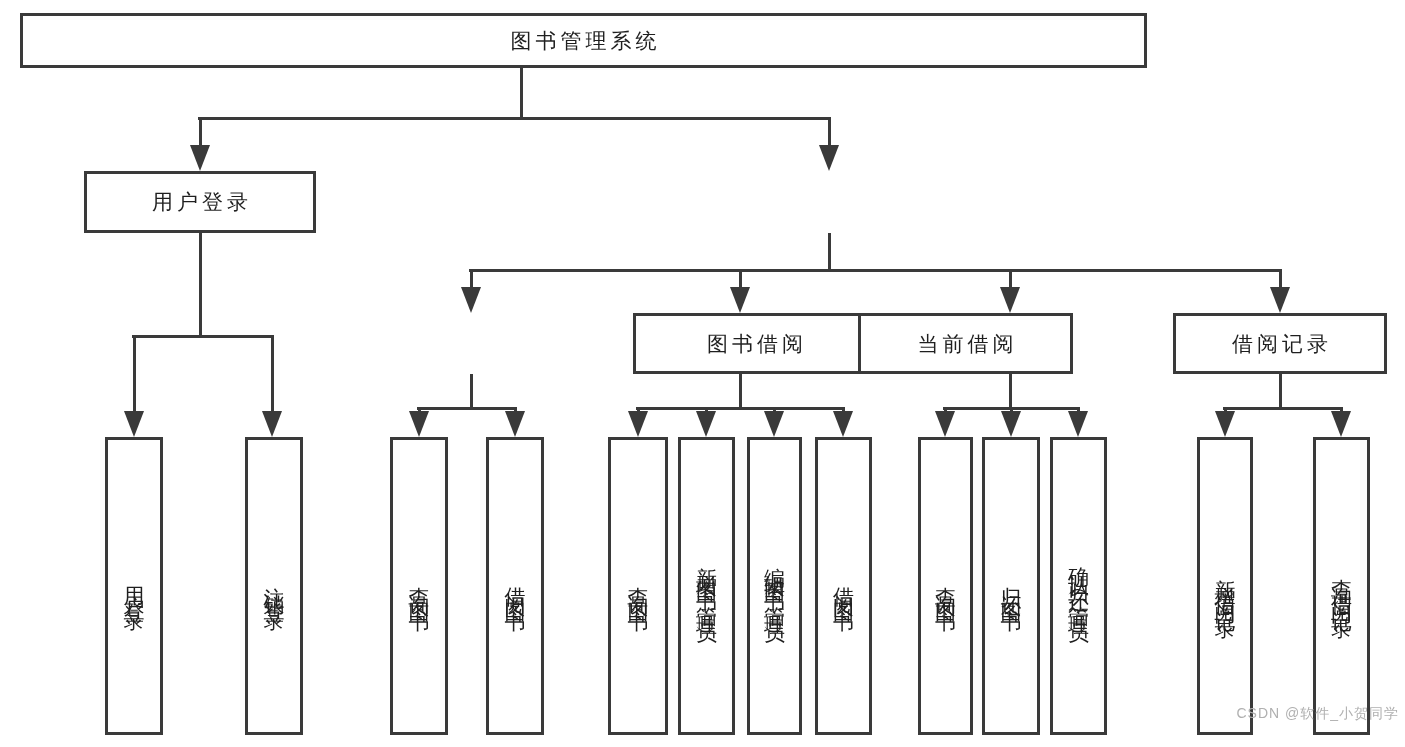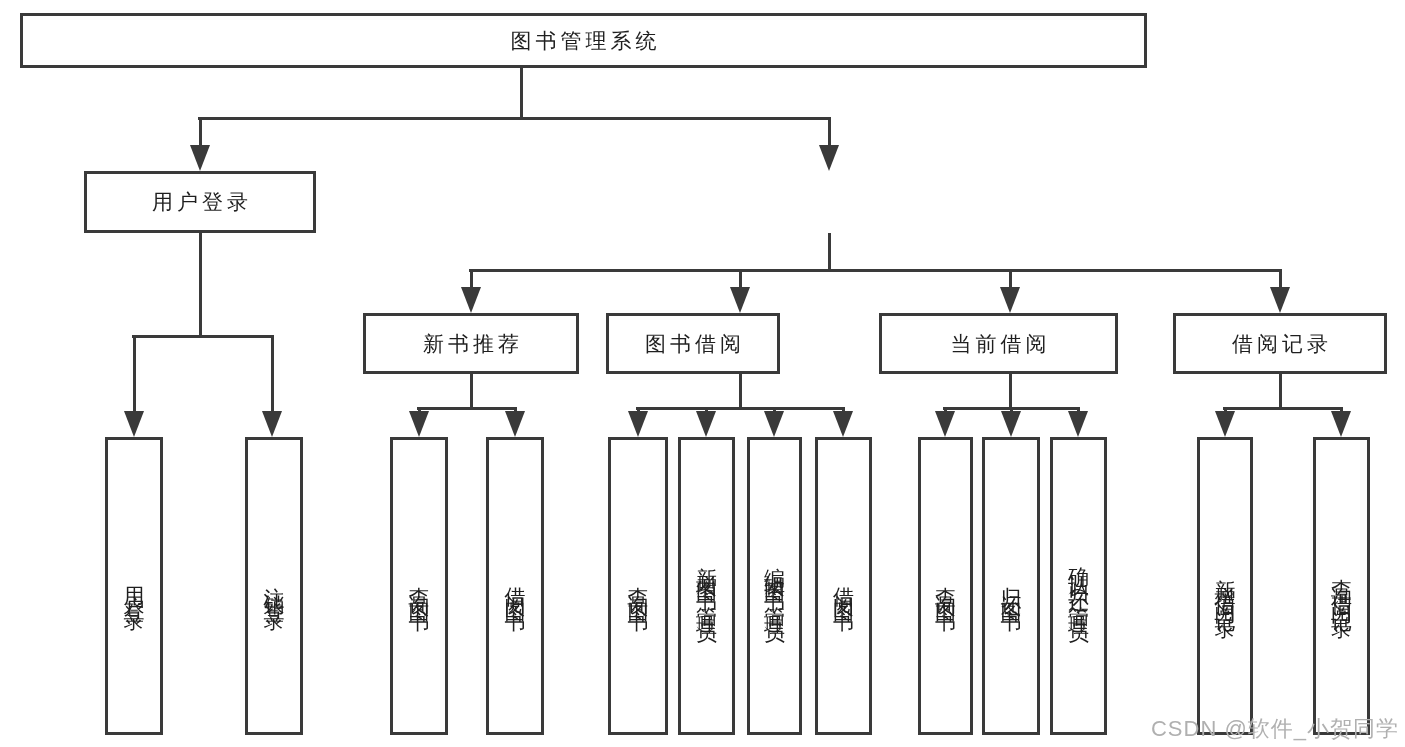--- a/index.html
+++ b/index.html
@@ -37,39 +37,38 @@
   .ahead {
     position: absolute;
     width: 0; height: 0;
     border-left: 10px solid transparent;
     border-right: 10px solid transparent;
     border-top: 26px solid var(--line, #3a3a3a);
   }
   .watermark {
     position: absolute;
     right: 6px;
-    bottom: 3px;
-    font-size: 22px;
+    bottom: 24px;
+    font-size: 14px;
     letter-spacing: 1px;
     color: var(--watermark, #b0b0b0);
     pointer-events: none;
   }
 </style>
 </head>
 <body>
 
 <div class="canvas" id="canvas">
 
   <div class="node h" style="left:20px; top:13px; width:1127px; height:55px">图书管理系统</div>
 
   <div class="node h" style="left:84px; top:171px; width:232px; height:62px">用户登录</div>
 
-  <div class="node h" style="left:363px; top:313px; width:216px; height:61px">新书推荐</div>
-  <div class="node h" style="left:606px; top:313px; width:174px; height:61px">图书借阅</div>
-  <div class="node h" style="left:879px; top:313px; width:239px; height:61px">当前借阅</div>
+  <div class="node h" style="left:633px; top:313px; width:244px; height:61px">图书借阅</div>
+  <div class="node h" style="left:858px; top:313px; width:215px; height:61px">当前借阅</div>
   <div class="node h" style="left:1173px; top:313px; width:214px; height:61px">借阅记录</div>
 
   <div class="node v" style="left:105px; top:437px; width:58px; height:298px">用户登录</div>
   <div class="node v" style="left:245px; top:437px; width:58px; height:298px">注销登录</div>
 
   <div class="node v" style="left:390px; top:437px; width:58px; height:298px">查询图书</div>
   <div class="node v" style="left:486px; top:437px; width:58px; height:298px">借阅图书</div>
 
   <div class="node v" style="left:608px; top:437px; width:60px; height:298px">查询图书</div>
   <div class="node v" style="left:678px; top:437px; width:57px; height:298px">新增图书（管理员）</div>

